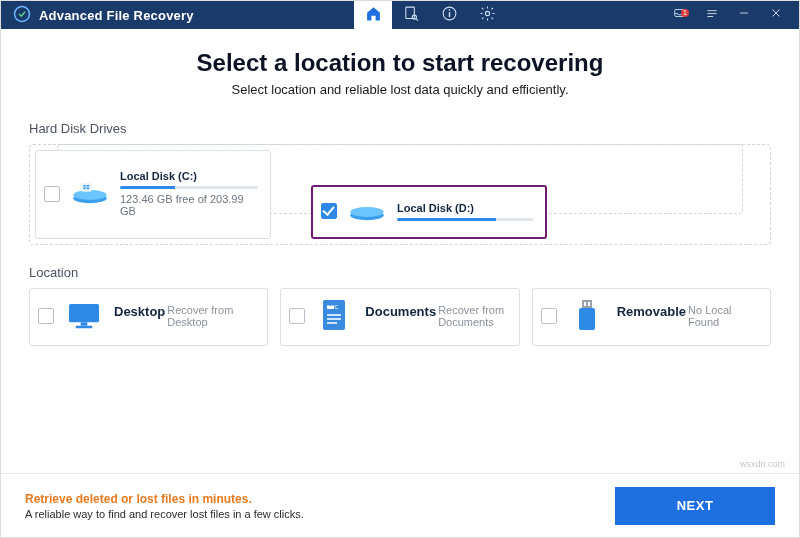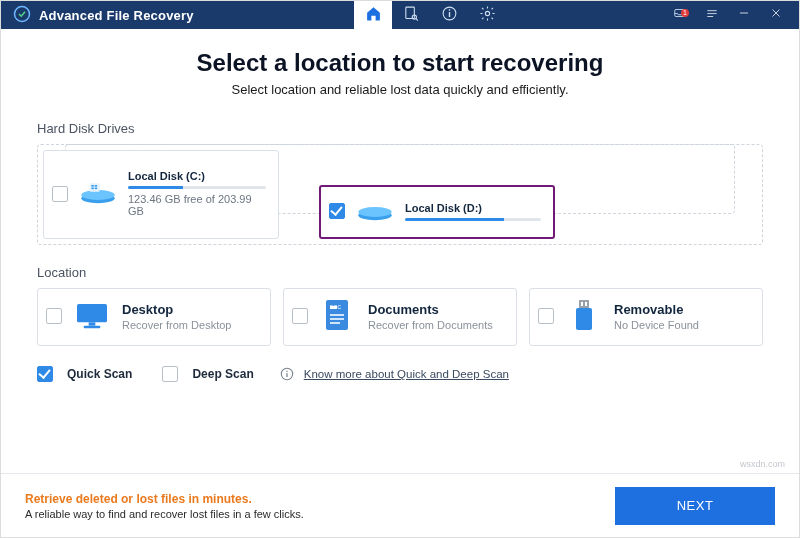--- a/index.html
+++ b/index.html
@@ -11,21 +11,21 @@
   .titlebar .tabs { margin-left: auto; display: flex; height: 100%; }
   .titlebar .tab { width: 38px; height: 100%; display: flex; align-items: center; justify-content: center; }
   .titlebar .tab.active { background: #fff; color: #1a3a6b; }
   .titlebar .tab svg { width: 17px; height: 17px; fill: currentColor; }
   .titlebar .right { margin-left: auto; display: flex; align-items: center; gap: 6px; padding-right: 10px; height: 100%; }
   .titlebar .winbtn { width: 26px; height: 100%; display: flex; align-items: center; justify-content: center; color: #dfe6ef; cursor: pointer; }
   .titlebar .winbtn svg { width: 14px; height: 14px; fill: none; stroke: currentColor; stroke-width: 1.5; }
   .badge { position: relative; }
   .badge .dot { position: absolute; top: 8px; right: 4px; width: 8px; height: 8px; background: #e23c3c; border-radius: 50%; color: #fff; font-size: 7px; line-height: 8px; text-align: center; }
   
-  .main { padding: 20px 36px 0; }
+  .main { padding: 20px 28px 0; }
   .heading { text-align: center; font-size: 24px; font-weight: 700; color: #0b1324; }
   .subheading { text-align: center; font-size: 13px; color: #1a1a1a; margin-top: 5px; margin-bottom: 24px; }
   .section-label { font-size: 13px; color: #4b5361; margin-bottom: 8px; }
   .row { display: flex; gap: 12px; margin-bottom: 20px; }
   .card { flex: 1; border: 1px solid #dbe0e6; border-radius: 3px; padding: 10px 12px 12px 8px; display: flex; align-items: center; gap: 10px; min-height: 54px; position: relative; }
   .row.drives .card { flex: 0 0 236px; }
   .row.drives::after { content: ""; border: 1px dashed #cfd5dc; position: absolute; left: 28px; right: 28px; height: 68px; border-radius: 4px; z-index: -1; margin-top: -6px; pointer-events:none; }
   .row.drives { position: relative; padding: 6px 6px; }
   .row.drives::before { content: ""; position: absolute; inset: 0; border: 1px dashed #cfd5dc; border-radius: 4px; }
   .row.drives .card { z-index: 1; background: #fff; }
@@ -34,33 +34,33 @@
   .chk { width: 16px; height: 16px; border: 1px solid #b9bfc7; border-radius: 2px; flex: none; background: #fff; }
   .chk.on { background: #2e8ae6; border-color: #2e8ae6; position: relative; }
   .chk.on::after { content: ""; position: absolute; left: 3px; top: 0px; width: 5px; height: 9px; border: 2px solid #fff; border-top: 0; border-left: 0; transform: rotate(40deg); }
   .drive-icon { width: 40px; height: 28px; flex: none; }
   .drive-info { display: flex; flex-direction: column; gap: 4px; flex: 1; min-width: 0; }
   .drive-name { font-size: 11px; font-weight: 700; color: #12263e; }
   .drive-sub { font-size: 11px; color: #6c7580; }
   .bar { height: 3px; width: 100%; background: #e0e5eb; border-radius: 2px; overflow: hidden; }
   .bar .fill { height: 100%; background: #2e8ae6; }
   .loc-icon { width: 40px; height: 34px; flex: none; display: flex; align-items: center; justify-content: center; }
-  .loc-info { display: flex; flex-direction: column; gap: 2px; }
+  .loc-info { display: flex; flex-direction: row; gap: 2px; }
   .loc-name { font-size: 13px; font-weight: 700; color: #12263e; }
   .loc-sub { font-size: 11px; color: #8b919a; }
   
   .scanrow { display: flex; align-items: center; gap: 10px; font-size: 12px; color: #1e2a3b; margin-top: 4px; }
   .scanrow .chk { margin-right: 4px; }
   .scanrow a { color: #3a4a60; text-decoration: underline; font-size: 11.5px; cursor: pointer; }
   .scanrow .info-i { display: inline-flex; width: 14px; height: 14px; align-items: center; justify-content: center; }
   
   .footer { position: absolute; left: 0; right: 0; bottom: 0; height: 64px; border-top: 1px solid #e5e8ec; display: flex; align-items: center; padding: 8px 24px; justify-content: space-between; }
   .footer .promo-title { font-size: 12px; font-weight: 700; color: #ea7a1f; }
   .footer .promo-sub { font-size: 11px; color: #2b2b2b; margin-top: 2px; }
-  .next-btn { background: #1e6fe0; color: #fff; font-weight: 400; font-size: 13px; letter-spacing: .5px; border: none; width: 160px; height: 38px; display: flex; align-items: center; justify-content: center; cursor: pointer; }
+  .next-btn { background: #1e6fe0; color: #fff; font-weight: 700; font-size: 13px; letter-spacing: .5px; border: none; width: 160px; height: 38px; display: flex; align-items: center; justify-content: center; cursor: pointer; }
   .watermark { position: absolute; right: 14px; bottom: 68px; font-size: 9px; color: #c3c7cc; }
 </style>
 </head>
 <body>
 
 <div class="titlebar">
   <div class="brand">
     <span>
       <svg viewBox="0 0 24 24">
           <circle cx="12" cy="12" r="10" fill="none" stroke="#6fb7ff" stroke-width="2"></circle>
@@ -209,41 +209,25 @@
       <span class="loc-icon">
         <svg viewBox="0 0 40 40">
             <rect x="15" y="4" width="10" height="8" fill="#9aa1aa"></rect>
             <rect x="12" y="12" width="16" height="22" rx="2" fill="#2e8ae6"></rect>
             <rect x="17" y="6" width="2" height="4" fill="#fff"></rect>
             <rect x="21" y="6" width="2" height="4" fill="#fff"></rect>
           </svg>
       </span>
       <div class="loc-info">
         <div class="loc-name">Removable</div>
-        <div class="loc-sub">No Device Found</div>
-      </div>
-    </div>
-  </div>
-
-  <div class="scanrow">
-    <div class="chk on"></div>
-    <span style="font-weight:600">Quick Scan</span>
-    <span style="width:10px"></span>
-    <div class="chk"></div>
-    <span style="font-weight:600">Deep Scan</span>
-    <span style="width:6px"></span>
-    <span class="info-i">
-      <svg viewBox="0 0 16 16">
-          <circle cx="8" cy="8" r="6.5" fill="none" stroke="#7a828c" stroke-width="1.2"></circle>
-          <rect x="7.3" y="7" width="1.4" height="4.5" fill="#7a828c"></rect>
-          <rect x="7.3" y="4.2" width="1.4" height="1.4" fill="#7a828c"></rect>
-        </svg>
-    </span>
-    <a>Know more about Quick and Deep Scan</a>
-  </div>
+        <div class="loc-sub">No Local Found</div>
+      </div>
+    </div>
+  </div>
+
 </div>
 
 <div class="watermark">wsxdn.com</div>
 
 <div class="footer">
   <div>
     <div class="promo-title">Retrieve deleted or lost files in minutes.</div>
     <div class="promo-sub">A reliable way to find and recover lost files in a few clicks.</div>
   </div>
   <button class="next-btn">NEXT</button>

